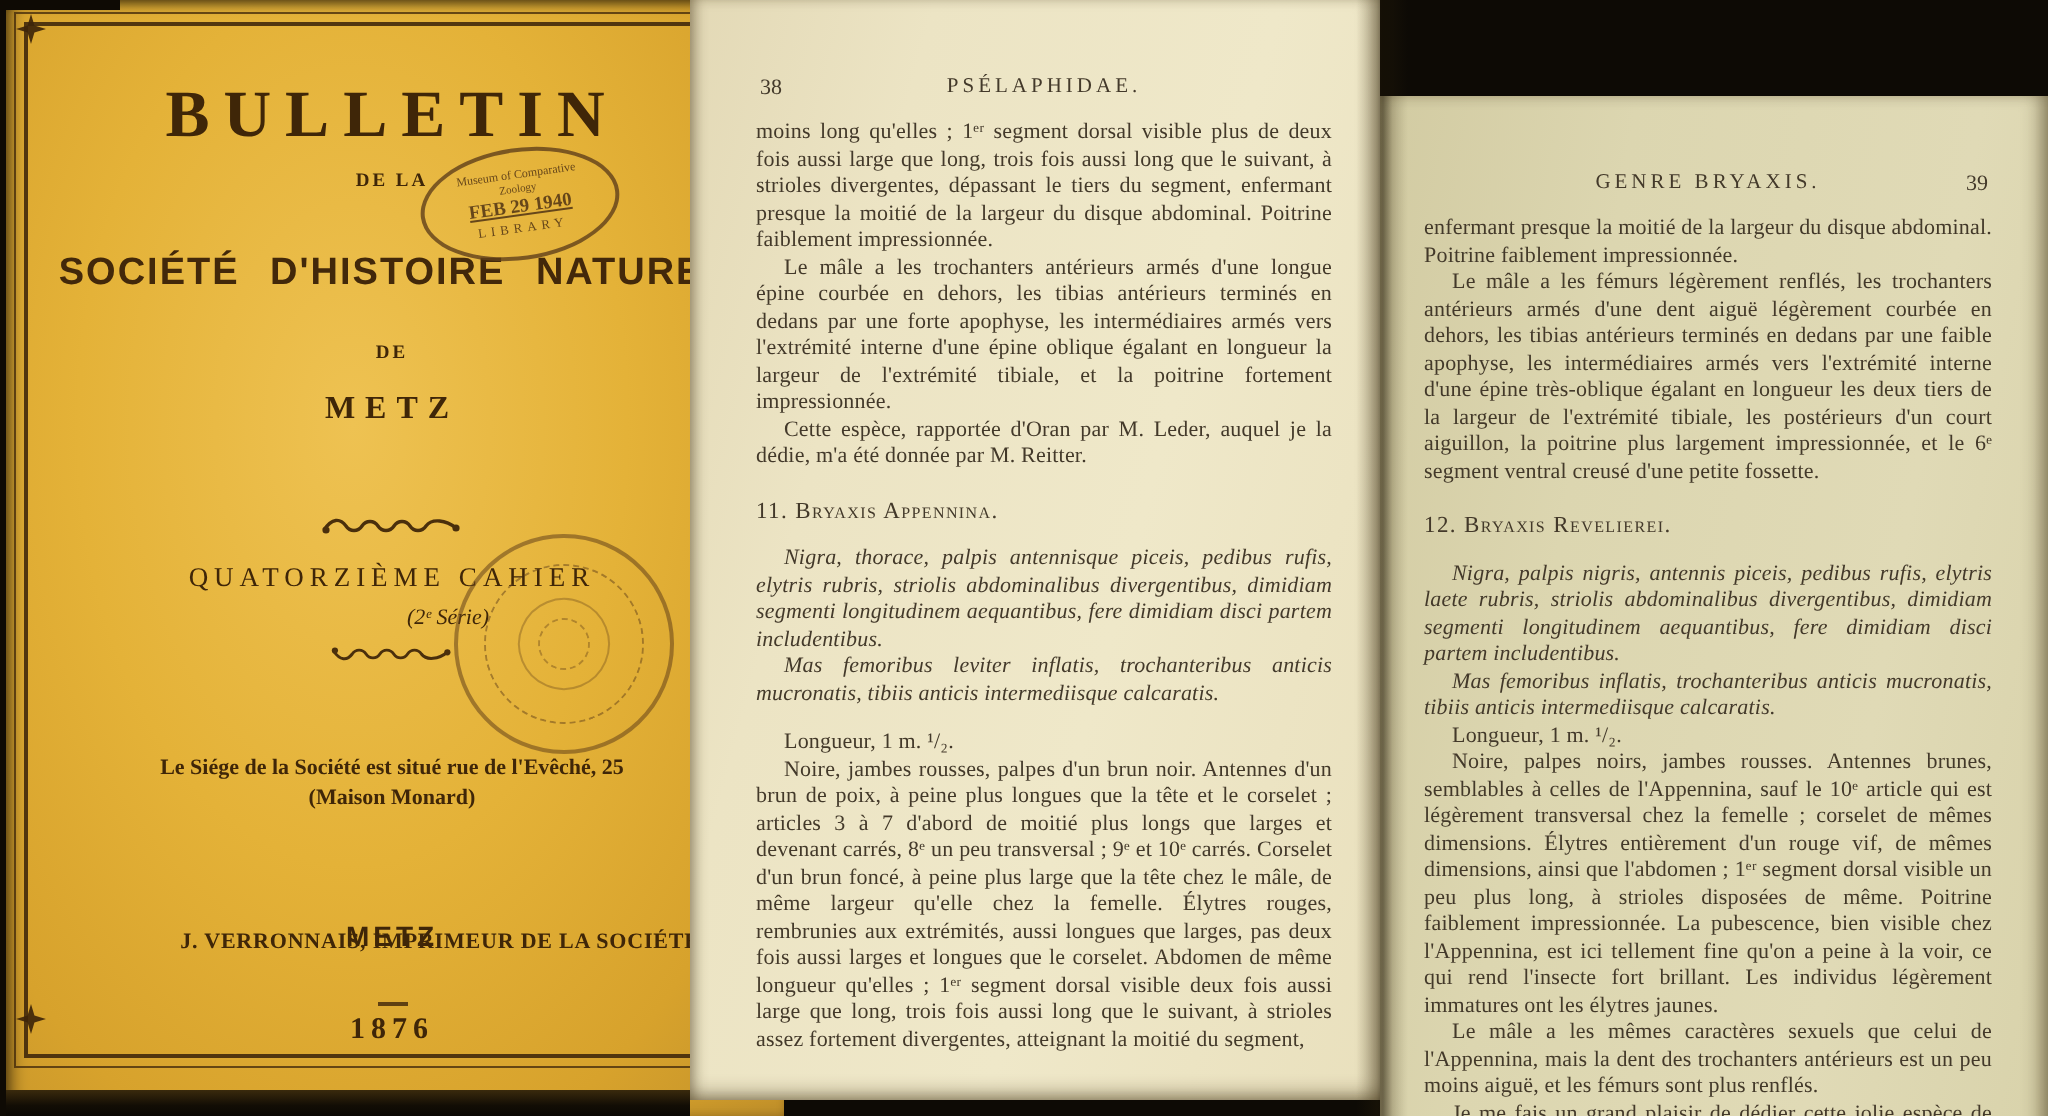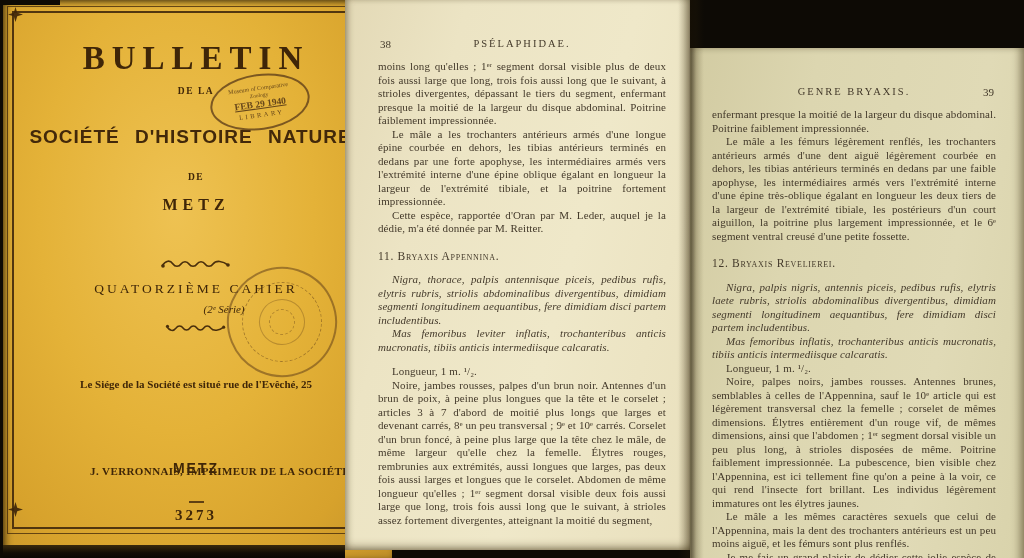--- a/index.html
+++ b/index.html
@@ -176,25 +176,26 @@
     <div class="cover-text" id="cover-serie">(2ᵉ Série)</div>
     <div class="flourish" id="flourish-bottom">
       <svg width="64" height="12" viewBox="0 0 74 12" style="transform:scaleY(-1)">
           <path d="M3 8 C7 2,11 2,14 6 C16 9,20 9,22 6 C24 3,28 3,30 6 C32 9,36 9,38 6 C40 3,44 3,46 6 C48 9,52 9,54 6 C57 2,64 3,69 7" fill="none" stroke="#4a2f0c" stroke-width="1.7"></path>
           <circle cx="4" cy="8" r="1.8" fill="#4a2f0c"></circle>
           <circle cx="69" cy="7" r="1.8" fill="#4a2f0c"></circle>
         </svg>
     </div>
 
     <div class="cover-text" id="cover-addr1">Le Siége de la Société est situé rue de l'Evêché, 25</div>
+    <div class="cover-text" id="cover-addr2">(Maison Monard)</div>
 
     <div class="cover-text" id="cover-imprint-city">METZ</div>
     <div class="cover-text" id="cover-imprint">J. VERRONNAIS, IMPRIMEUR DE LA SOCIÉTÉ</div>
     <div class="imprint-dash"></div>
-    <div class="cover-text" id="cover-year">3273</div>
+    <div class="cover-text" id="cover-year">1876</div>
 
     <div id="oval-stamp">
       <div class="s1">Museum of Comparative</div>
       <div class="s2">Zoology</div>
       <div class="s3">FEB 29 1940</div>
       <div class="s4">LIBRARY</div>
     </div>
 
     <div id="round-stamp">
       <div class="ring1"></div>

